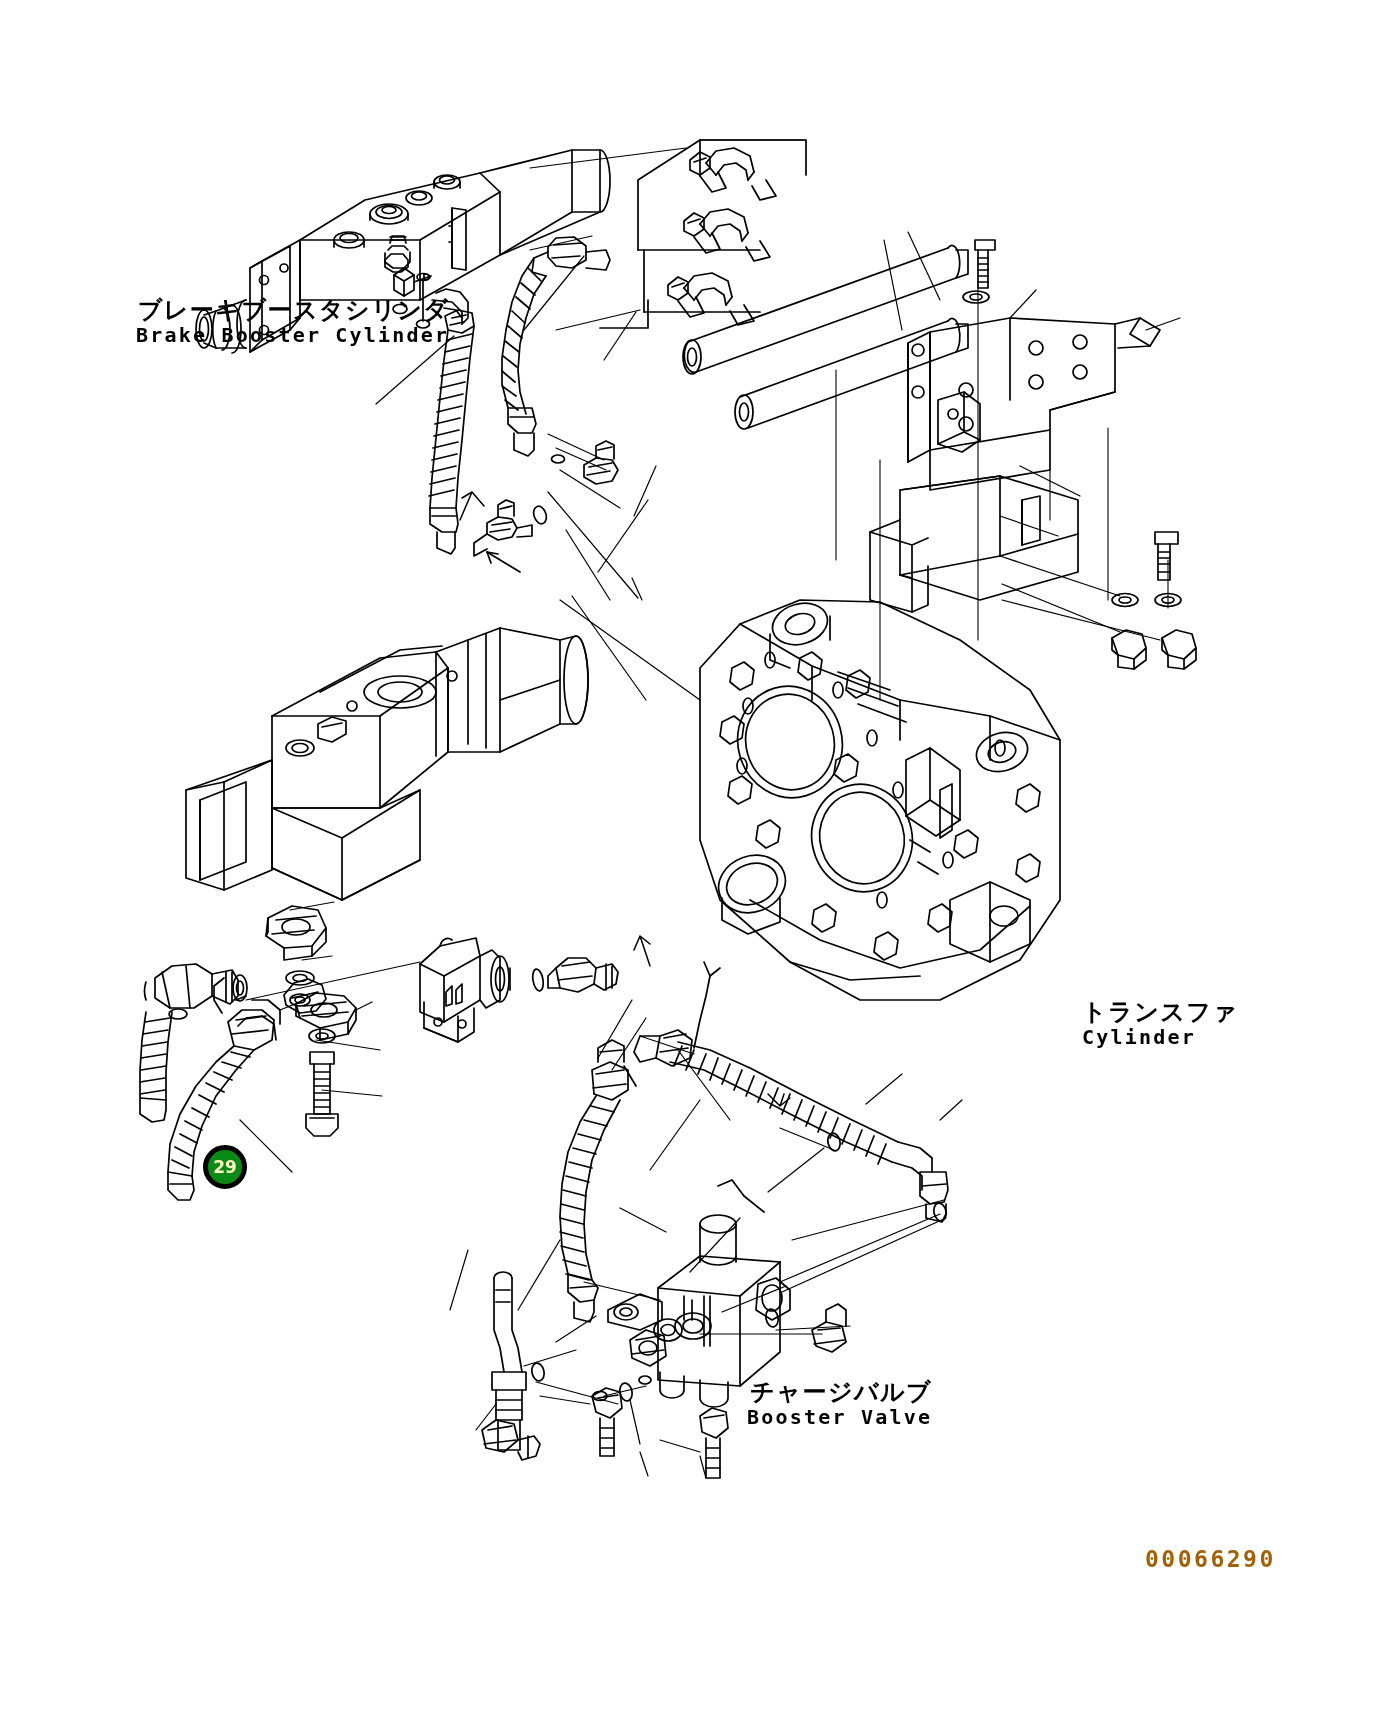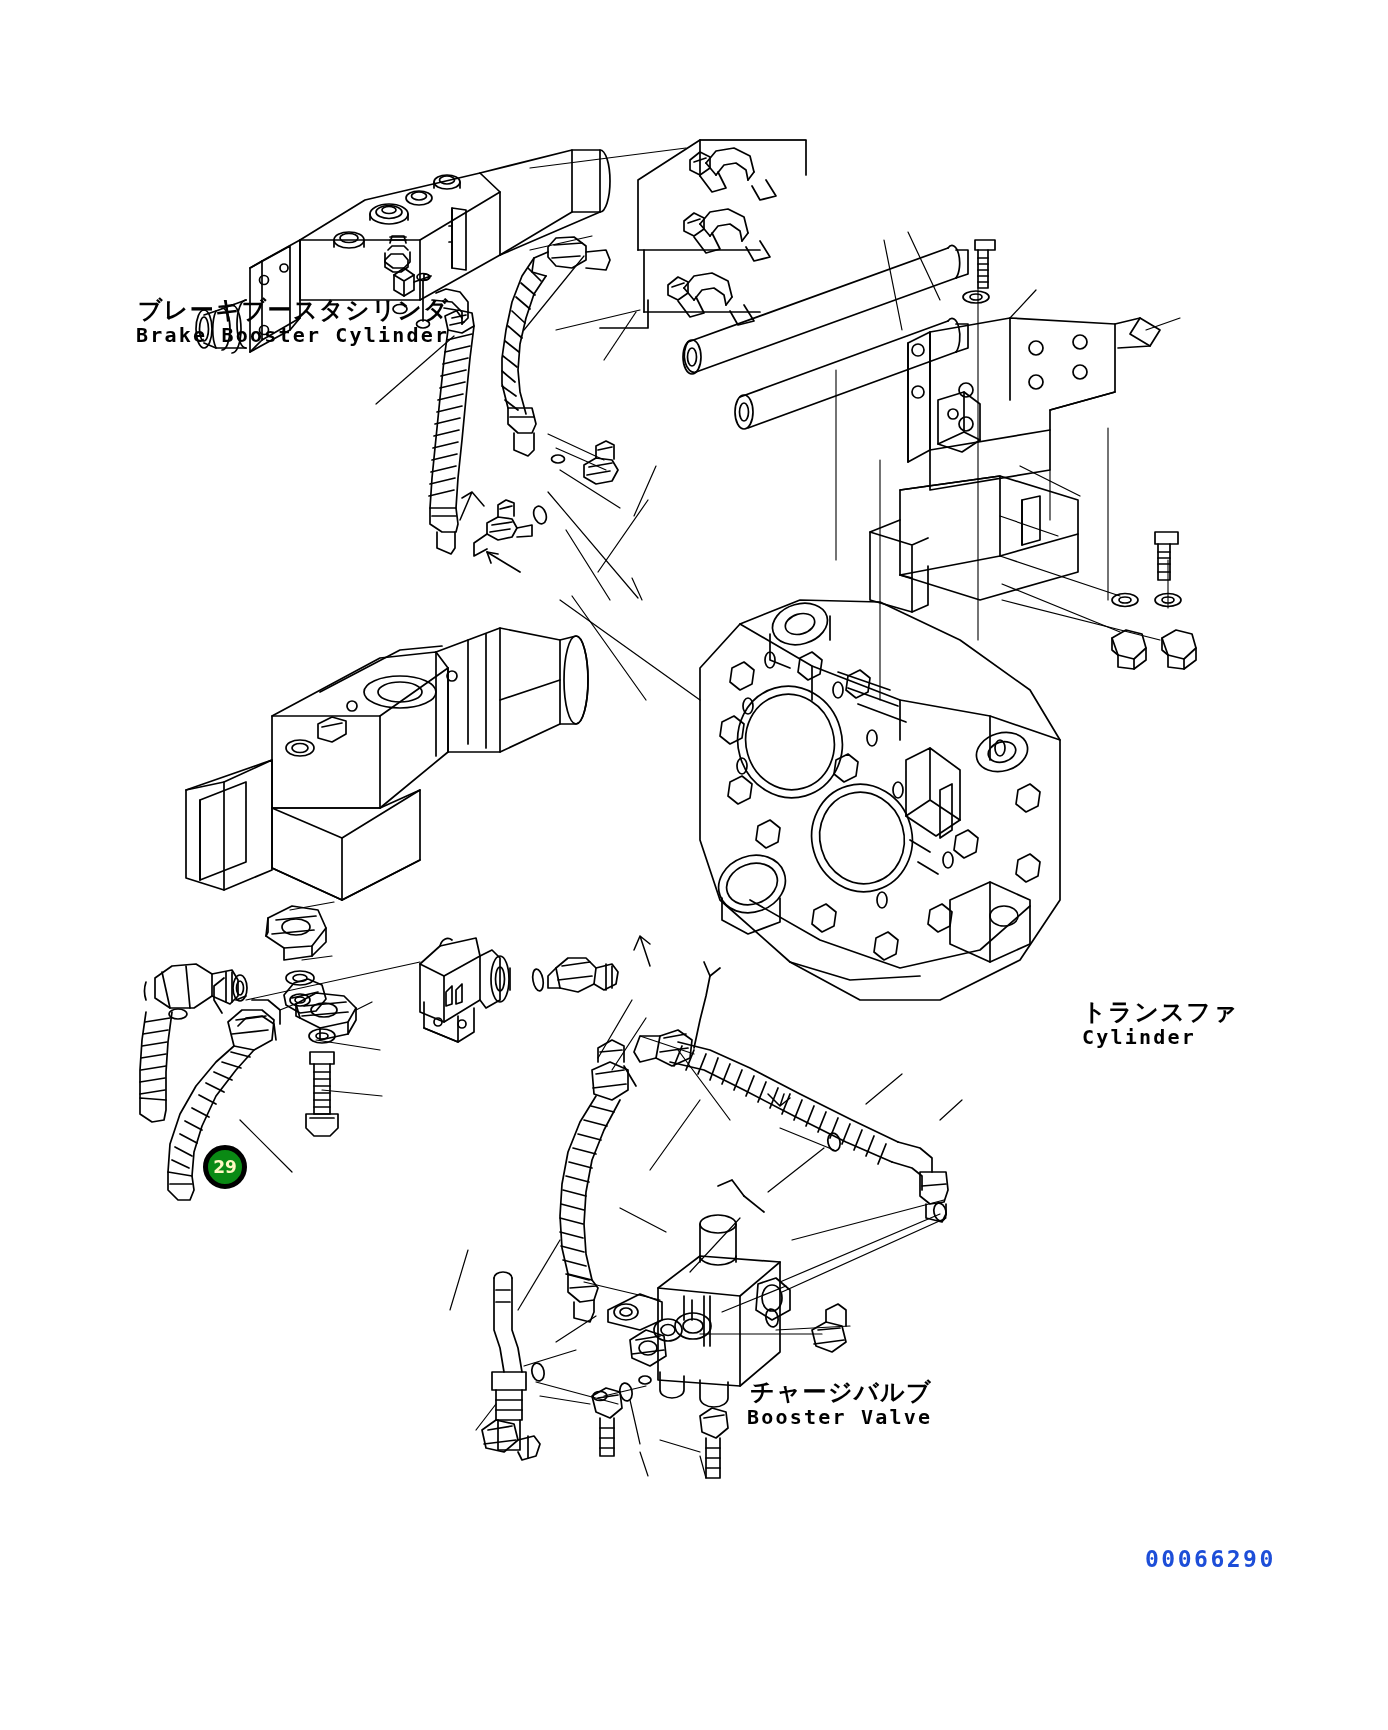--- a/index.html
+++ b/index.html
@@ -54,21 +54,21 @@
     color: #fef9c3;
     font-family: "DejaVu Sans", sans-serif;
     font-size: 17px;
     font-weight: 700;
     display: flex;
     align-items: center;
     justify-content: center;
   }
   #sheet-code {
     position: absolute;
-    color: #1d4ed8;
+    color: #a16207;
     font-family: "DejaVu Sans Mono", monospace;
     font-size: 23px;
     letter-spacing: 2.5px;
     font-weight: 600;
   }
 </style>
 </head>
 <body>
 
 <div id="page">

